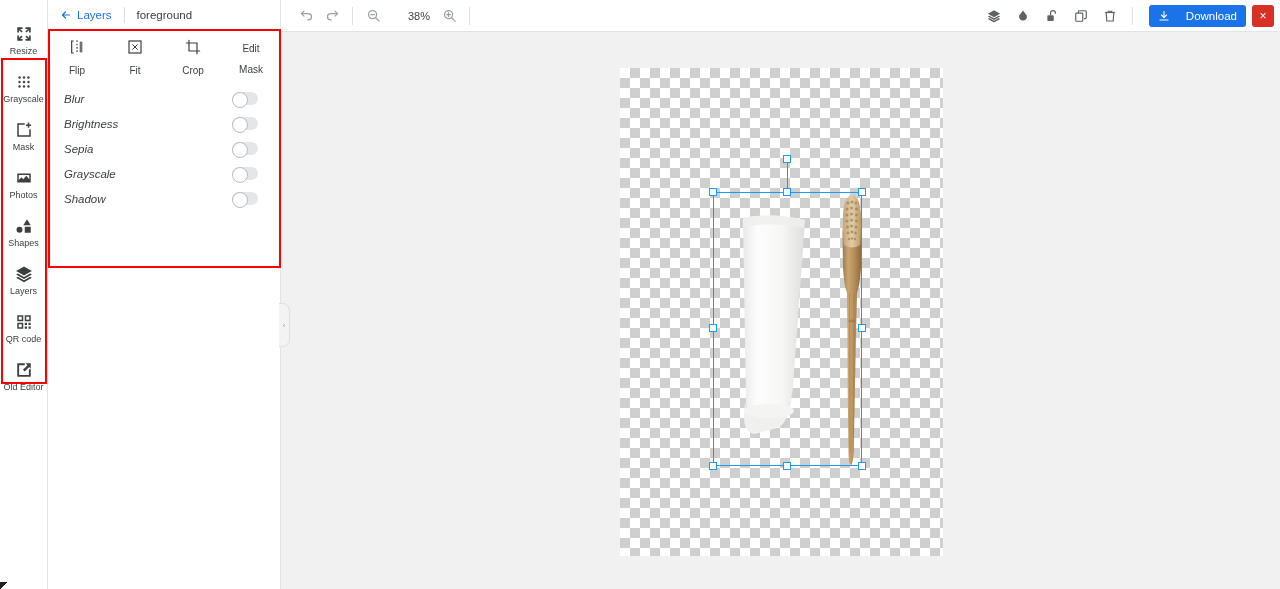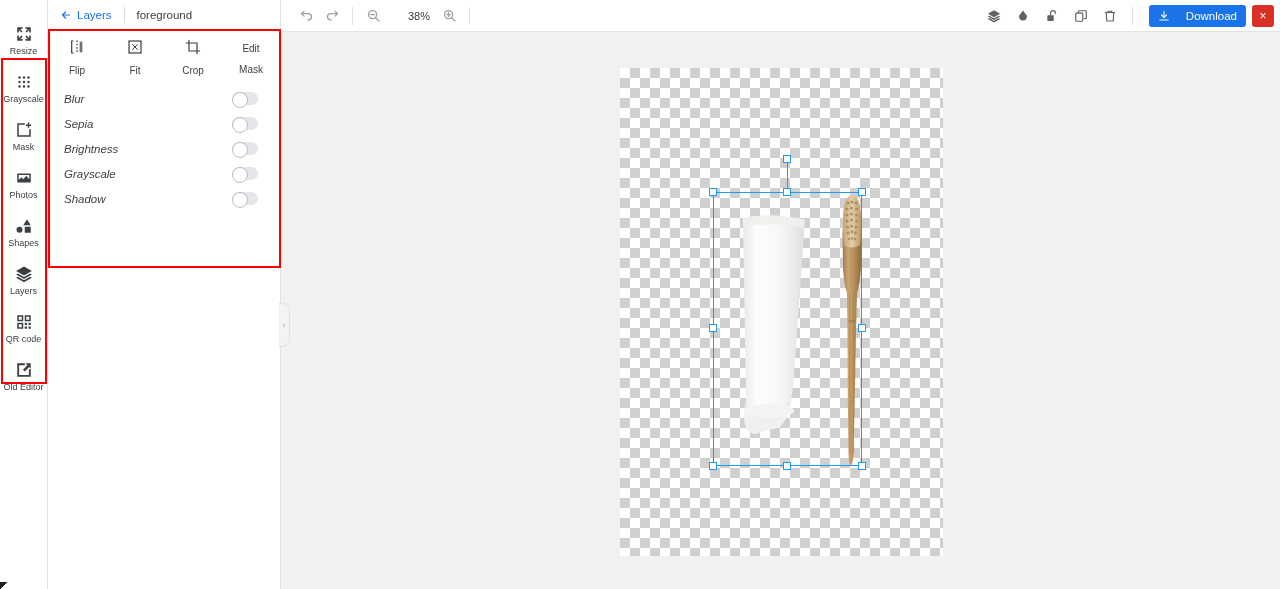--- a/index.html
+++ b/index.html
@@ -364,25 +364,25 @@
         <span class="tool-label">Mask</span>
       </div>
     </div>
 
     <div id="filters">
       <div class="filter-row">
         <span class="filter-label">Blur</span>
         <span class="toggle"></span>
       </div>
       <div class="filter-row">
+        <span class="filter-label">Brightness</span>
+        <span class="toggle"></span>
+      </div>
+      <div class="filter-row">
         <span class="filter-label">Sepia</span>
-        <span class="toggle"></span>
-      </div>
-      <div class="filter-row">
-        <span class="filter-label">Brightness</span>
         <span class="toggle"></span>
       </div>
       <div class="filter-row">
         <span class="filter-label">Grayscale</span>
         <span class="toggle"></span>
       </div>
       <div class="filter-row">
         <span class="filter-label">Shadow</span>
         <span class="toggle"></span>
       </div>

